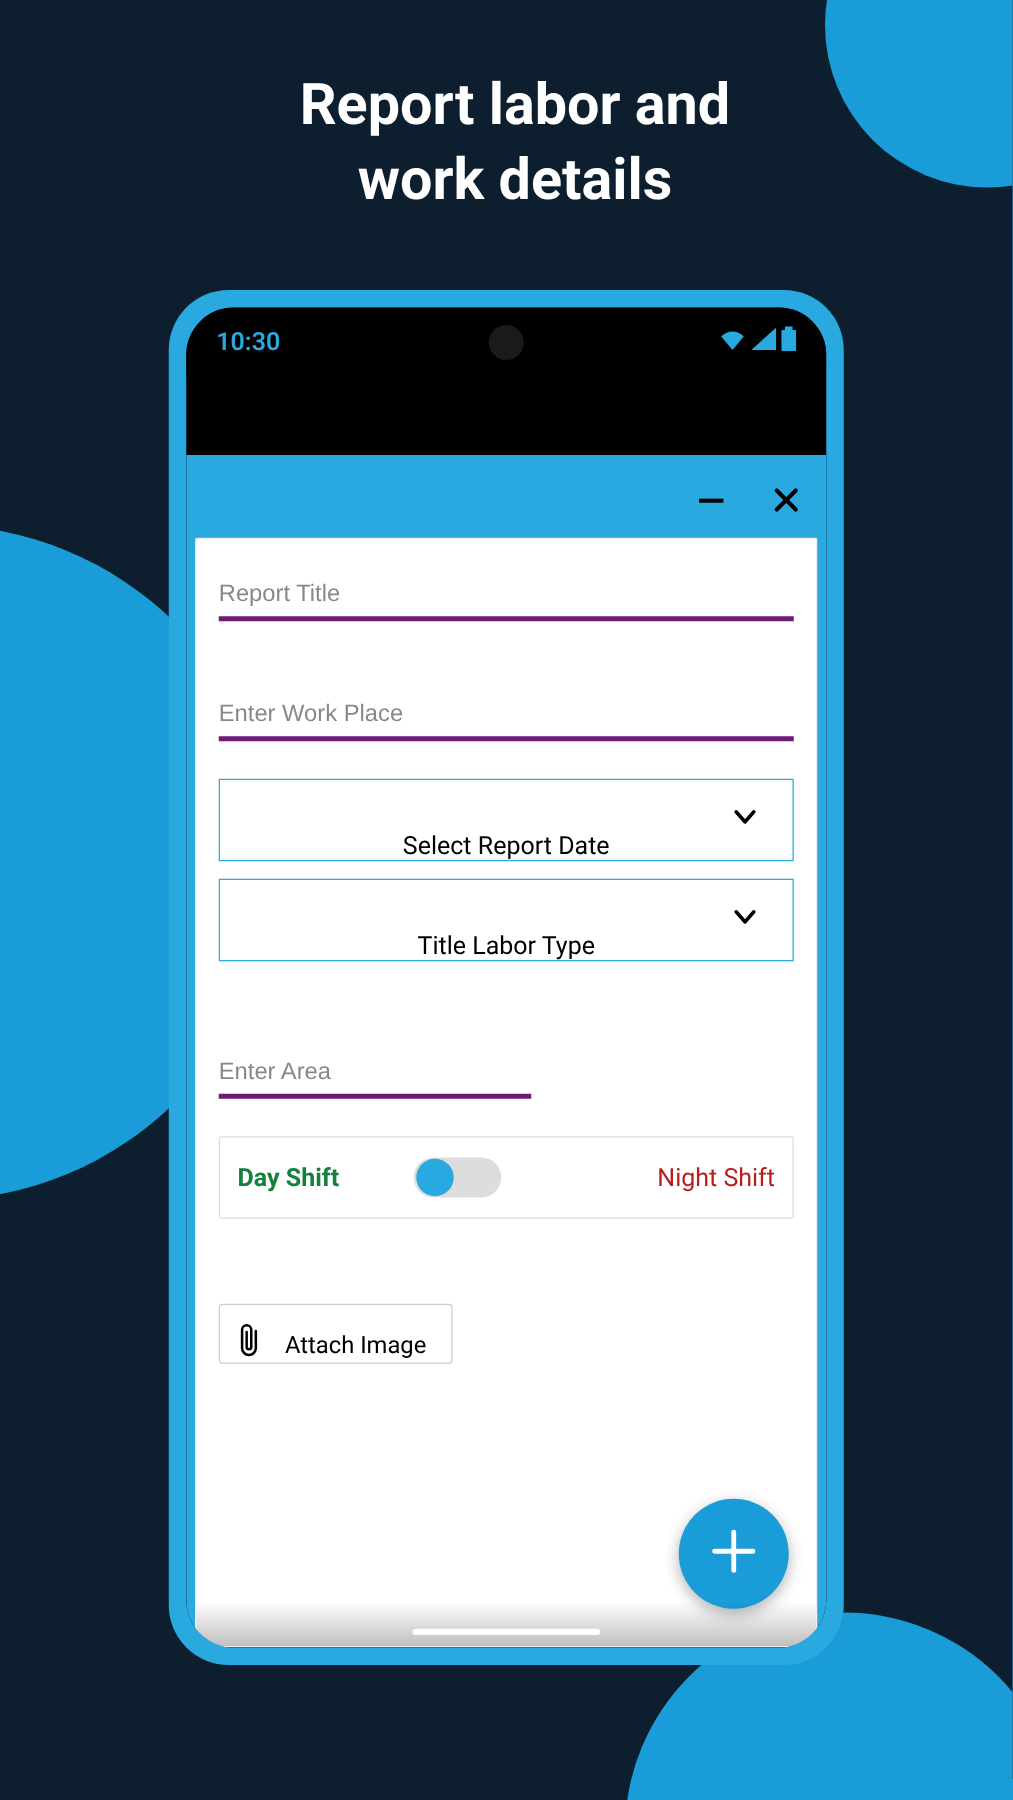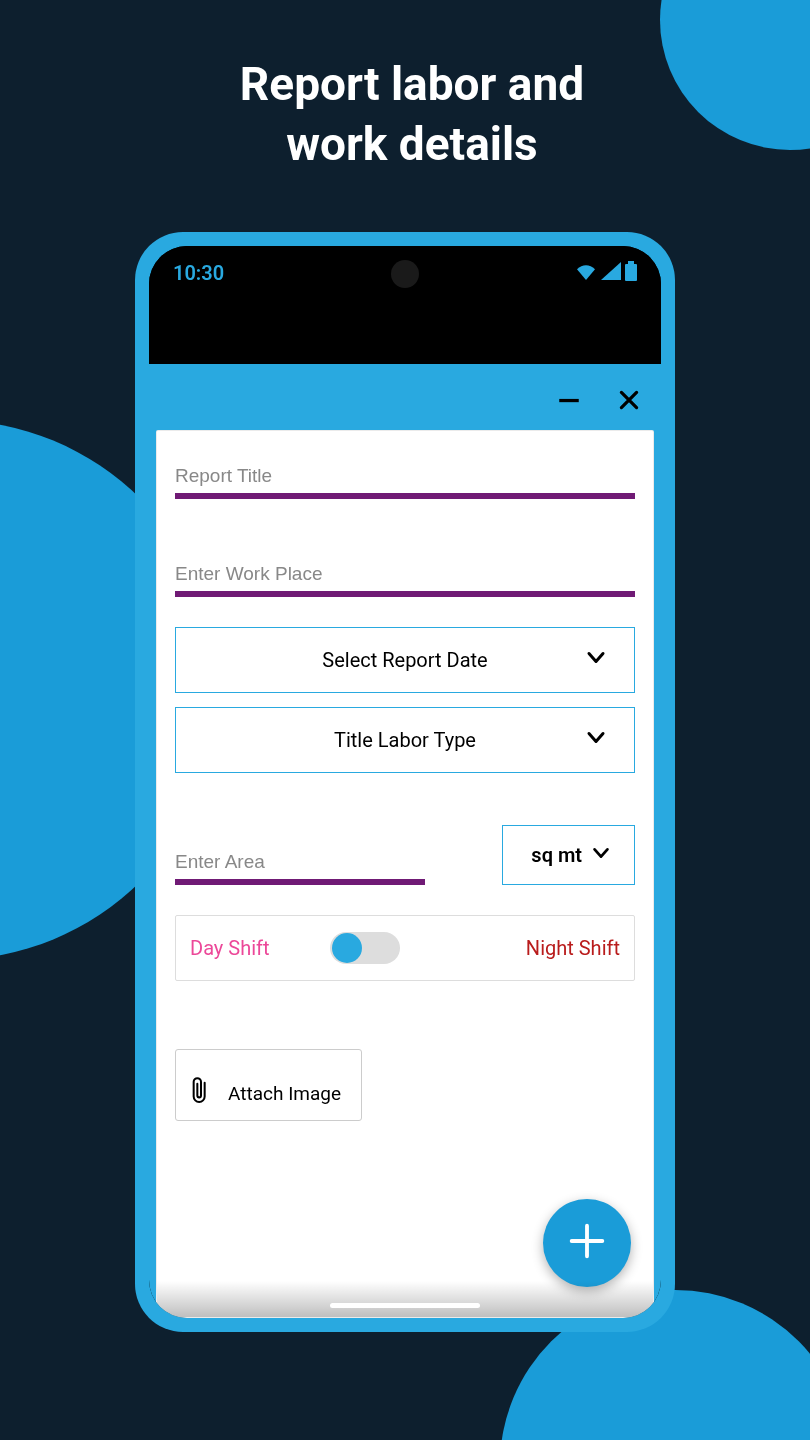--- a/index.html
+++ b/index.html
@@ -140,35 +140,35 @@
     border: 1px solid rgba(0,0,0,0.08);
     border-radius: 2px 2px 0 0;
     padding: 26px 18px 0 18px;
     height: calc(100% - 60px);
     position: relative;
     overflow: hidden;
   }
   .underline-input {
     width: 100%;
     border: none;
-    border-bottom: 6px solid #701a75;
+    border-bottom: 4px solid #701a75;
     font-size: 19px;
     color: #333;
     padding: 8px 0 6px 0;
     background: transparent;
     outline: none;
   }
   .underline-input::placeholder { color: #888; }
   .gap-lg { height: 56px; }
   .gap-md { height: 30px; }
   .select-box {
     border: 1.5px solid #29a9e0;
     height: 66px;
     display: flex;
-    align-items: center;
+    align-items: flex-end;
     justify-content: center;
     position: relative;
     font-size: 20px;
     color: #000;
     margin-bottom: 14px;
   }
   .select-box .chev {
     position: absolute;
     right: 26px;
     top: 50%;
@@ -196,21 +196,21 @@
   .shift-row {
     margin-top: 30px;
     border: 1px solid #ddd;
     border-radius: 2px;
     height: 66px;
     display: flex;
     align-items: center;
     padding: 0 14px;
     font-size: 20px;
   }
-  .shift-day { color: #ec4899; font-weight: 400; }
+  .shift-day { color: #15803d; font-weight: 700; }
   .shift-night { color: #b91c1c; margin-left: auto; }
   .toggle {
     margin: 0 auto;
     width: 70px;
     height: 32px;
     background: #ddd;
     border-radius: 16px;
     position: relative;
     flex-shrink: 0;
     margin-left: 60px;
@@ -224,21 +224,21 @@
     border-radius: 50%;
   }
   .desc-gap { height: 42px; }
   .attach-row {
     margin-top: 26px;
     display: flex;
   }
   .attach-btn {
     border: 1px solid #ccc;
     border-radius: 3px;
-    height: 72px;
+    height: 48px;
     padding: 16px 20px 0 14px;
     display: flex;
     align-items: center;
     gap: 16px;
     font-size: 19px;
     color: #000;
     background: #fff;
   }
   .fab {
     position: absolute;
@@ -346,28 +346,20 @@
           <span>Title Labor Type</span>
           <span class="chev">
             <svg width="24" height="24" viewBox="0 0 24 24">
                 <path d="M5 8 L12 16 L19 8" fill="none" stroke="#000" stroke-width="3" stroke-linecap="round" stroke-linejoin="round"></path>
               </svg>
           </span>
         </div>
 
         <div class="area-row">
           <input class="underline-input" placeholder="Enter Area" style="">
-          <div class="unit-box">
-            <span>sq mt</span>
-            <span>
-              <svg width="22" height="22" viewBox="0 0 24 24">
-                  <path d="M5 8 L12 16 L19 8" fill="none" stroke="#000" stroke-width="3" stroke-linecap="round" stroke-linejoin="round"></path>
-                </svg>
-            </span>
-          </div>
         </div>
 
         <div class="shift-row">
           <span class="shift-day">Day Shift</span>
           <div class="toggle">
             <div class="thumb"></div>
           </div>
           <span class="shift-night">Night Shift</span>
         </div>
 

